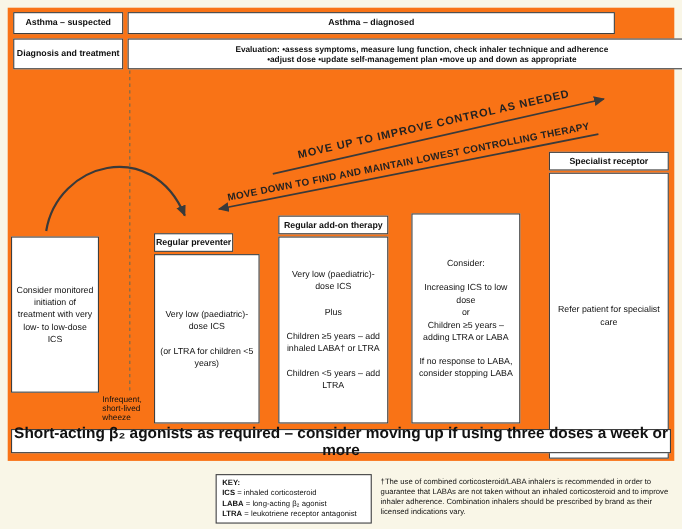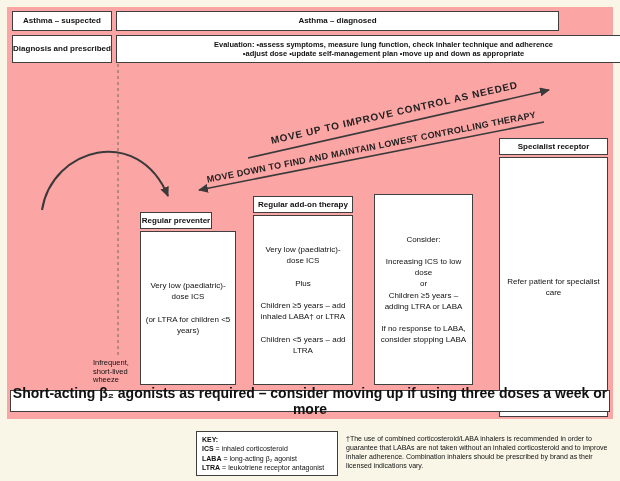--- a/index.html
+++ b/index.html
@@ -4,21 +4,21 @@
 <style>
   *{margin:0;padding:0;box-sizing:border-box}
   html,body{width:620px;height:481px}
   body{
     position:relative;
     background:#f9f6e7;
     font-family:"Liberation Sans",sans-serif;
     color:#111;
   }
   .page{position:absolute;inset:0;overflow:hidden}
-  .panel{position:absolute;left:7px;top:7px;width:606px;height:412px;background:#fca5a5}
+  .panel{position:absolute;left:7px;top:7px;width:606px;height:412px;background:#f97316}
   .box{
     position:absolute;background:#fff;border:1px solid #3f3f3f;
     display:flex;align-items:center;justify-content:center;text-align:center;
   }
   .box span{white-space:pre-line}
   .hdr{font-weight:bold;font-size:8px;line-height:1.2}
   .bodytxt{font-size:8px;line-height:1.4;padding:3px}
   
   .suspected{left:5px;top:4px;width:100px;height:20px}
   .diagnosed{left:109px;top:4px;width:443px;height:20px}
@@ -62,27 +62,30 @@
 
   <div class="panel">
 
     <div class="box hdr suspected">
       <span>Asthma – suspected</span>
     </div>
     <div class="box hdr diagnosed">
       <span>Asthma – diagnosed</span>
     </div>
     <div class="box hdr diag-assess">
-      <span>Diagnosis and prescribed</span>
+      <span>Diagnosis and treatment</span>
     </div>
     <div class="box hdr evaluation">
       <span>Evaluation: •assess symptoms, measure lung function, check inhaler technique and adherence
 •adjust dose •update self-management plan •move up and down as appropriate</span>
     </div>
 
+    <div class="box bodytxt col1-body">
+      <span>Consider monitored initiation of treatment with very low- to low-dose ICS</span>
+    </div>
     <div class="wheeze">Infrequent,
 short-lived
 wheeze</div>
 
     <div class="box hdr col2-head">
       <span>Regular preventer</span>
     </div>
     <div class="box bodytxt col2-body">
       <span>Very low (paediatric)-dose ICS
 

